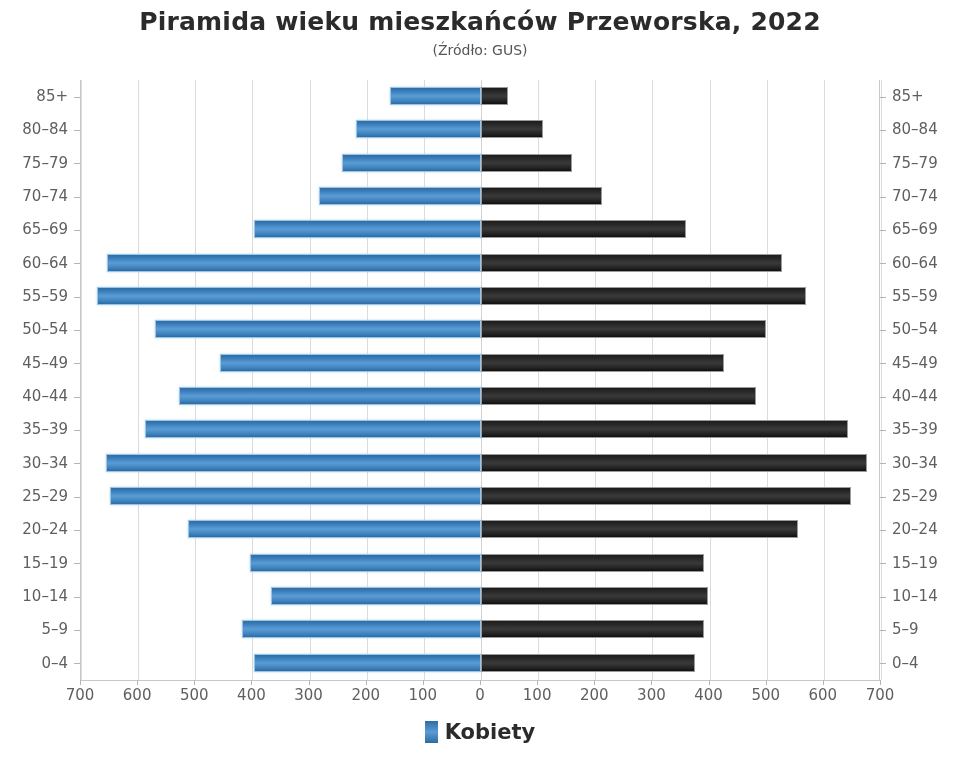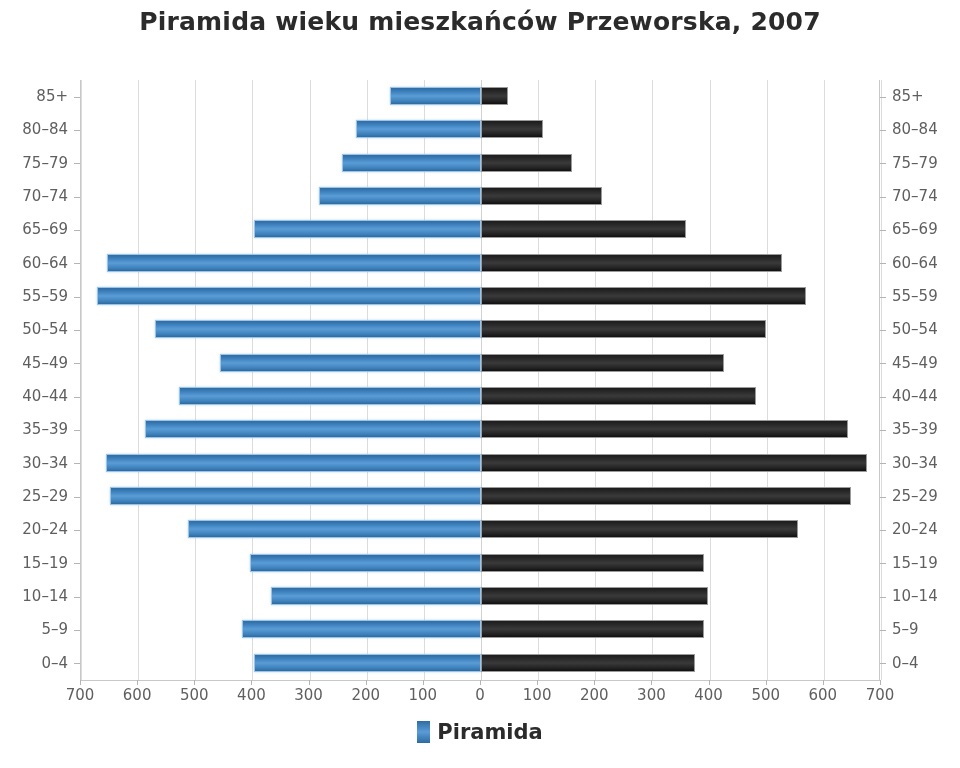--- a/index.html
+++ b/index.html
@@ -177,21 +177,22 @@
     font-weight: bold;
     color: #2b2b2b;
   }
 </style>
 </head>
 <body>
 
 <div id="chart-root">
 
   <div id="title-block">
-    <div id="chart-title">Piramida wieku mieszkańców Przeworska, 2007</div>
+    <div id="chart-title">Piramida wieku mieszkańców Przeworska, 2022</div>
+    <div id="chart-subtitle">(Źródło: GUS)</div>
   </div>
 
   <div id="plot-area">
       <div class="gridline" style="left: 0px;"></div>
       <div class="gridline" style="left: 57.1429px;"></div>
       <div class="gridline" style="left: 114.286px;"></div>
       <div class="gridline" style="left: 171.429px;"></div>
       <div class="gridline" style="left: 228.571px;"></div>
       <div class="gridline" style="left: 285.714px;"></div>
       <div class="gridline" style="left: 342.857px;"></div>
@@ -275,21 +276,21 @@
         <div class="bar female" title="Kobiety 0–4: 398" style="width: 227.429px; left: 172.571px;"></div>
         <div class="bar male" title="Mężczyźni 0–4: 374" style="width: 213.714px; left: 400px;"></div>
       </div>
     </div>
 
   <div id="x-axis-line"></div>
 
   <div id="legend">
     <div class="legend-item">
       <span class="legend-swatch female"></span>
-      <span class="legend-label">Piramida</span>
+      <span class="legend-label">Kobiety</span>
     </div>
   </div>
 
 <div class="x-tick" style="left: 80px;"></div>
     <div class="x-label" style="left: 80px;">700</div>
     <div class="x-tick" style="left: 137.143px;"></div>
     <div class="x-label" style="left: 137.143px;">600</div>
     <div class="x-tick" style="left: 194.286px;"></div>
     <div class="x-label" style="left: 194.286px;">500</div>
     <div class="x-tick" style="left: 251.429px;"></div>

